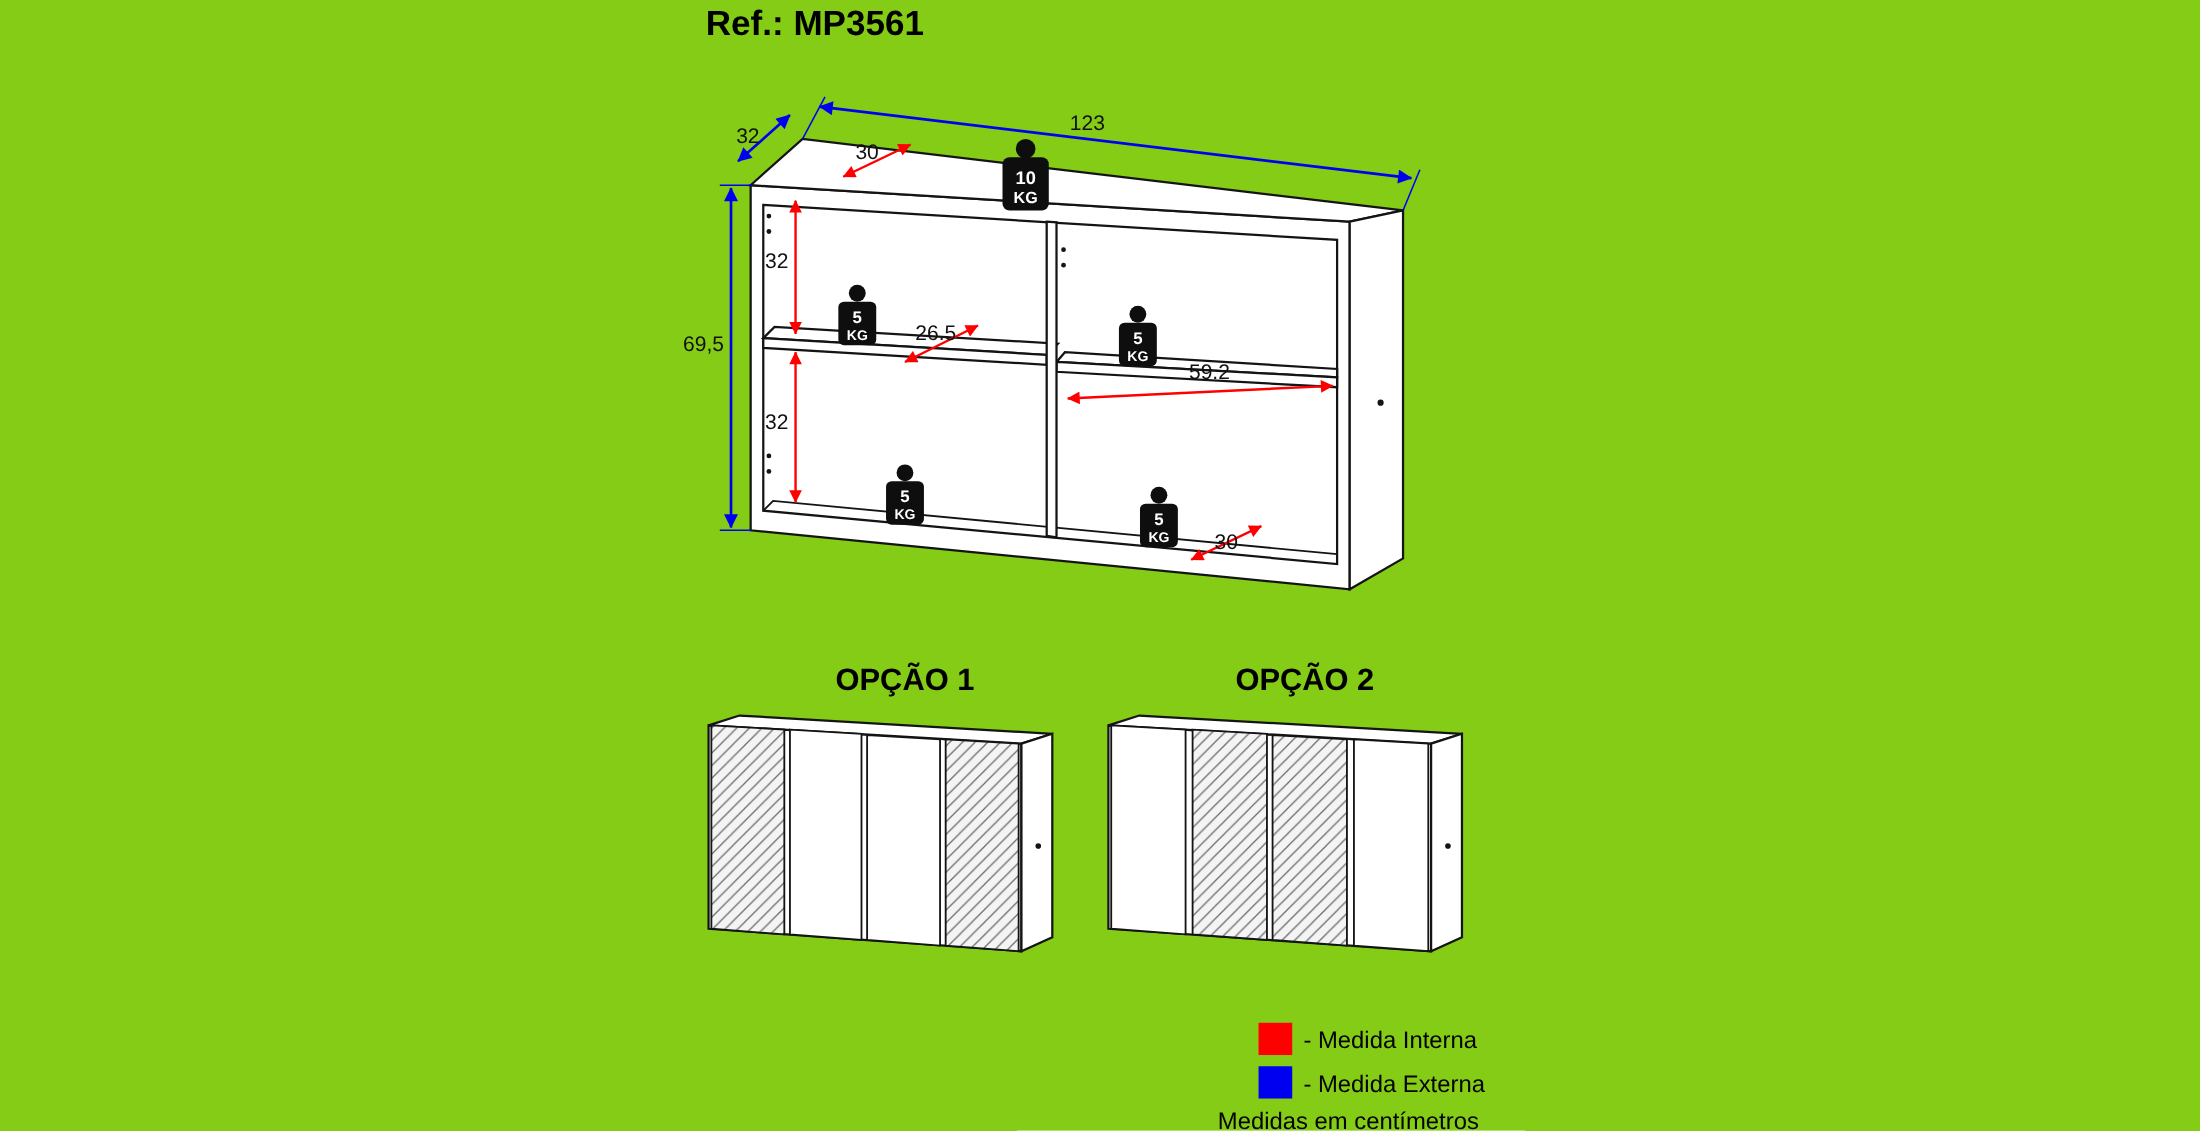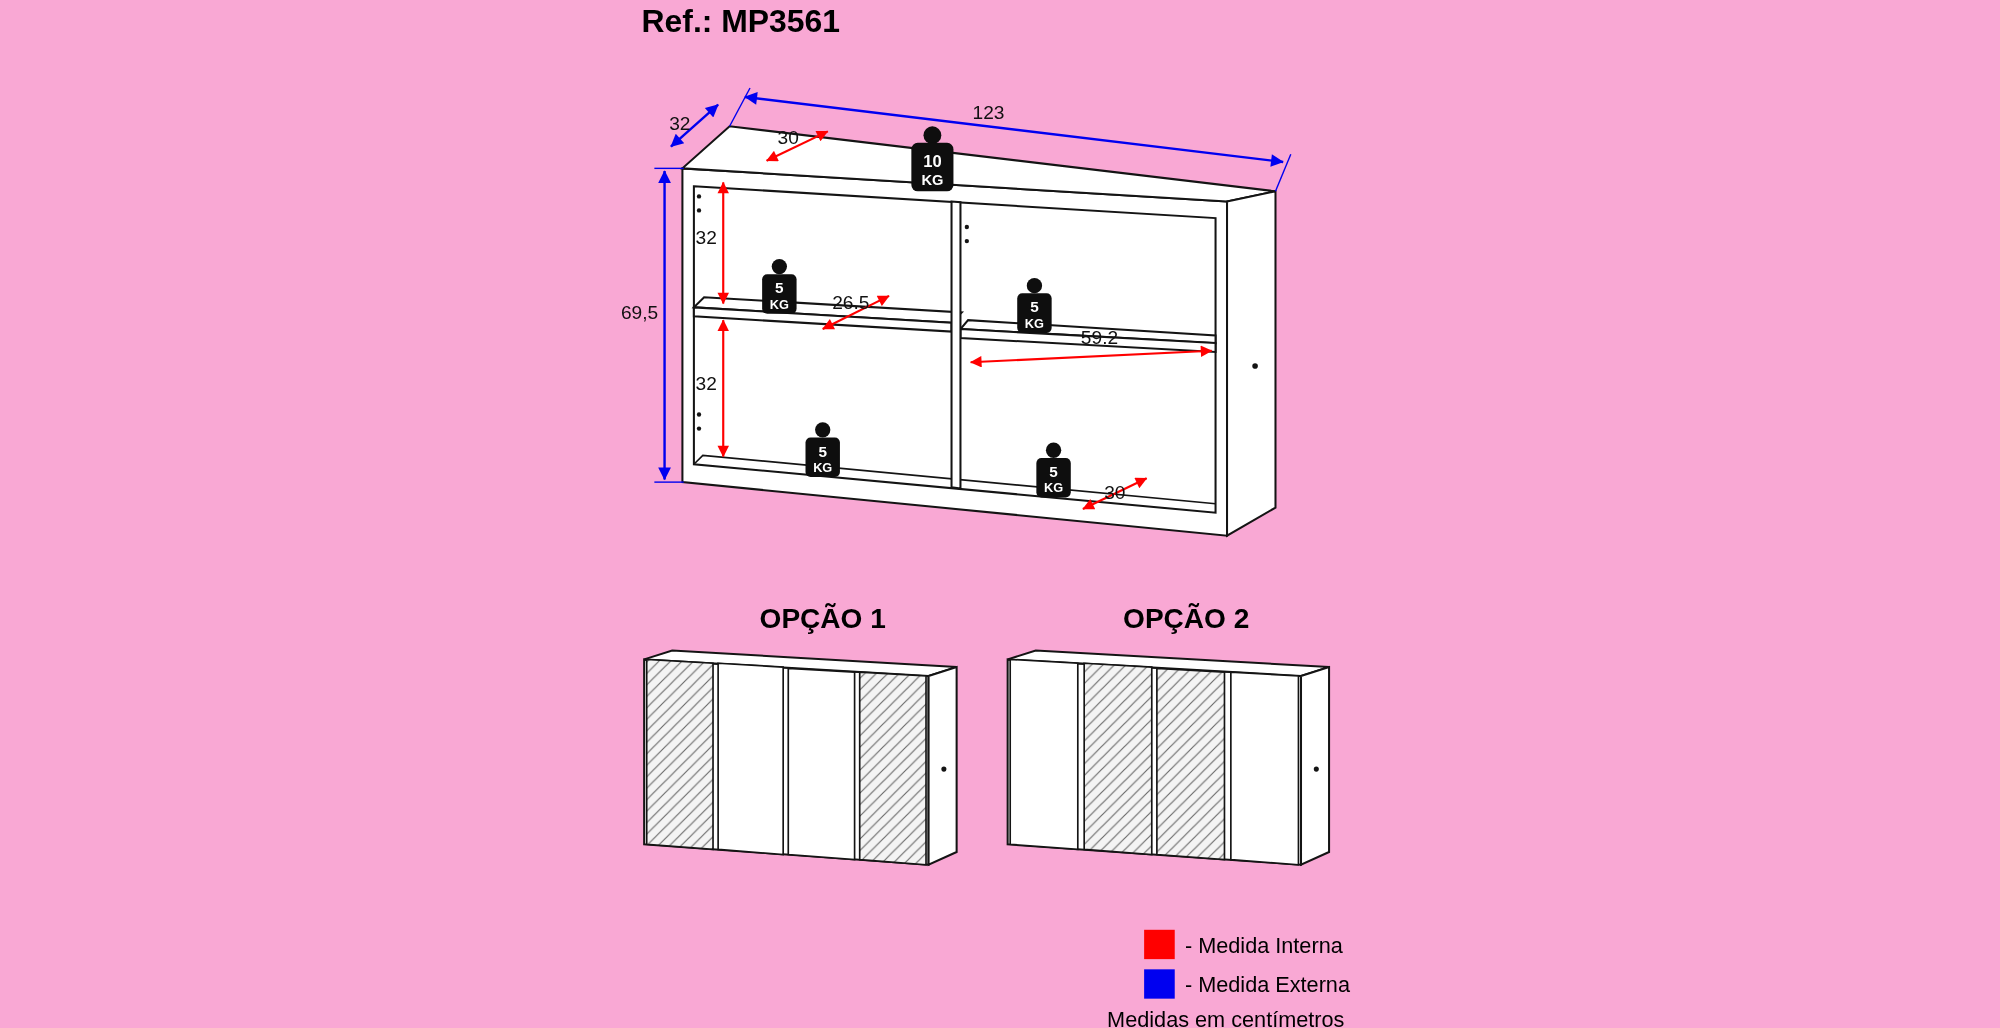--- a/index.html
+++ b/index.html
@@ -1,21 +1,21 @@
 <!DOCTYPE html>
 <html style="--c-internal: #ff0000; --c-external: #0000f0;"><head>
 <meta charset="utf-8">
 <style>
   :root{
     --c-internal:#ff0000;
     --c-external:#0000f0;
   }
   html,body{margin:0;padding:0;background:#ffffff;}
   .canvas{
-    width:2000px;height:1028px;position:relative;background:#f9a8d4;
+    width:2000px;height:1028px;position:relative;background:#84cc16;
     font-family:"Liberation Sans",sans-serif;overflow:hidden;
   }
   svg{display:block;}
   .edge{fill:#ffffff;stroke:#141414;stroke-width:1.6;stroke-linejoin:miter;}
   .line{stroke:#141414;stroke-width:1.6;fill:none;}
   .thin{stroke-width:1.3;}
   .dot{fill:#141414;stroke:none;}
   .dim-int{stroke:var(--c-internal);stroke-width:1.7;fill:none;}
   .dim-ext{stroke:var(--c-external);stroke-width:1.9;fill:none;}
   .tick-ext{stroke:var(--c-external);stroke-width:1.1;fill:none;}

